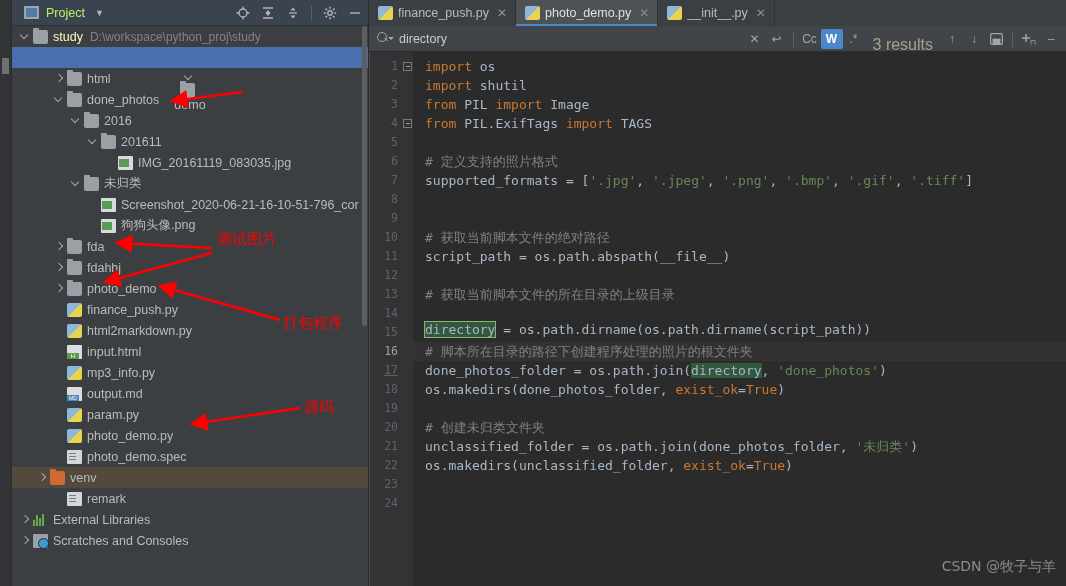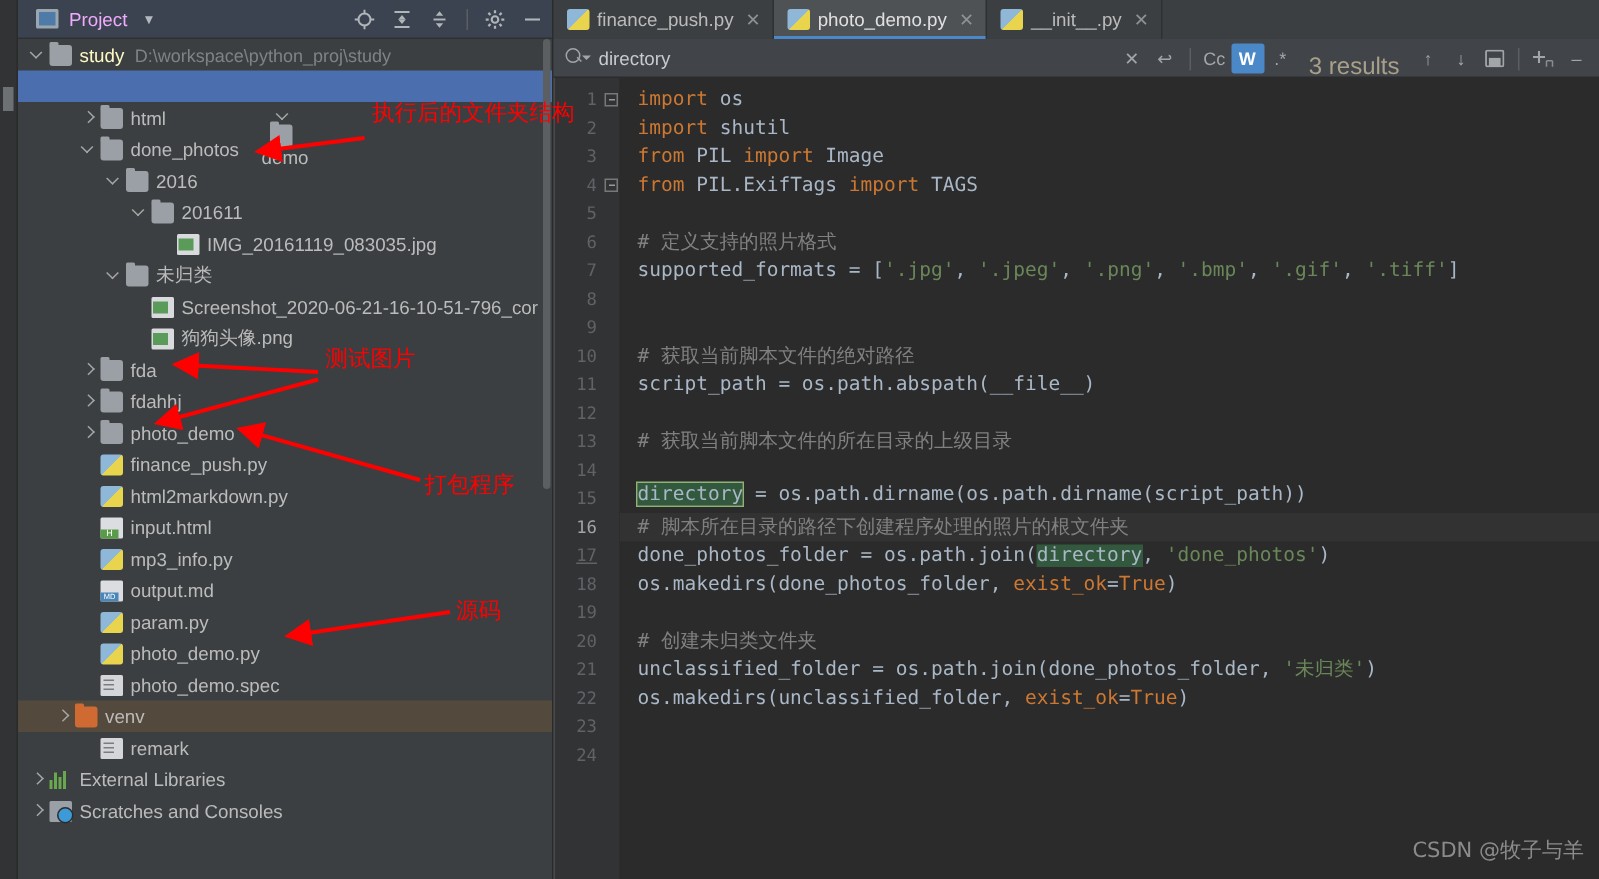--- a/index.html
+++ b/index.html
@@ -28,21 +28,21 @@
   }
   .project-header {
     position: absolute; left: 0; top: 0; width: 356px; height: 26px;
     background: #3c4350; display: flex; align-items: center;
     border-bottom: 1px solid #2e3133;
   }
   .ph-icon {
     width: 15px; height: 13px; margin-left: 12px; margin-right: 7px;
     border: 2px solid #9aa7b0; background: #4e7ba8; border-radius: 1px;
   }
-  .ph-title { color: #f0abfc; font-size: 12.5px; }
+  .ph-title { color: #bef264; font-size: 12.5px; }
   .ph-caret {
     margin-left: 10px; color: #b2b8bd; font-size: 9px;
   }
   .ph-tools {
     position: absolute; right: 6px; top: 0; height: 26px;
     display: flex; align-items: center; gap: 11px;
   }
   .ph-tools .ticon {
     width: 14px; height: 14px; position: relative; cursor: default;
   }
@@ -589,19 +589,18 @@
         <polygon points="0 0, 7 3.5, 0 7" fill="#ff0000"></polygon>
       </marker>
     </defs>
     <line x1="243" y1="92" x2="172" y2="101" stroke="#ff0000" stroke-width="2.6" marker-end="url(#ah)"></line>
     <line x1="212" y1="248" x2="117" y2="243" stroke="#ff0000" stroke-width="2.6" marker-end="url(#ah)"></line>
     <line x1="212" y1="253" x2="105" y2="282" stroke="#ff0000" stroke-width="2.6" marker-end="url(#ah)"></line>
     <line x1="280" y1="320" x2="160" y2="286" stroke="#ff0000" stroke-width="2.6" marker-end="url(#ah)"></line>
     <line x1="300" y1="408" x2="192" y2="424" stroke="#ff0000" stroke-width="2.6" marker-end="url(#ah)"></line>
   </svg>
 
-  <div class="anno" style="left:248px;top:66px;">执行后的文件夹结构</div>
   <div class="anno" style="left:217px;top:230px;">测试图片</div>
   <div class="anno" style="left:283px;top:314px;">打包程序</div>
   <div class="anno" style="left:304px;top:398px;">源码</div>
 
   <div class="watermark">CSDN @牧子与羊</div>
 </div>
 
 </body></html>

